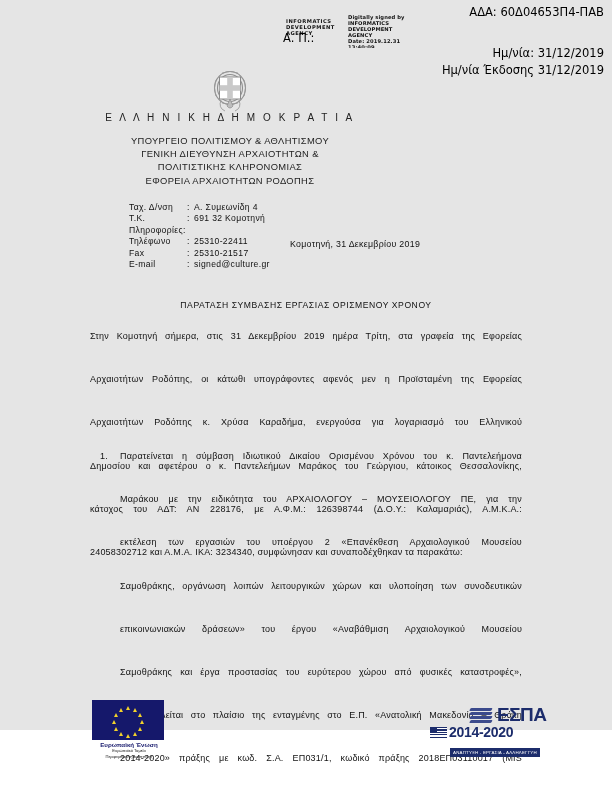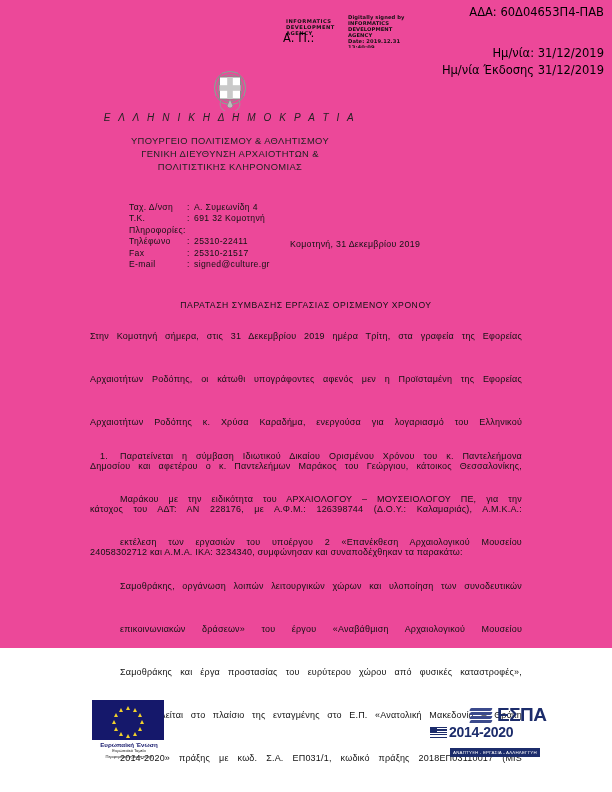--- a/index.html
+++ b/index.html
@@ -11,22 +11,22 @@
     width: 612px;
     height: 792px;
     position: relative;
     font-family: "DejaVu Sans", "Liberation Sans", sans-serif;
     color: #000000;
     overflow: hidden;
   }
   .page {
     position: relative;
     width: 612px;
-    height: 648px;
-    background: #ec4899;
+    height: 730px;
+    background: #e5e5e5;
   }
 
   
   .hdr-right {
     position: absolute;
     right: 8px;
     top: 4px;
     text-align: right;
     font-size: 11.5px;
     line-height: 17px;
@@ -94,21 +94,20 @@
   }
   .rep-title {
     position: absolute;
     left: 0; top: 112px;
     width: 460px;
     text-align: center;
     font-size: 10px;
     letter-spacing: 2.6px;
     font-family: "Liberation Sans", sans-serif;
     color: #222;
-    font-style: italic;
   }
   .ministry {
     position: absolute;
     left: 0; top: 134px;
     width: 460px;
     text-align: center;
     font-size: 9.4px;
     line-height: 13.2px;
     letter-spacing: 0.35px;
     font-family: "Liberation Sans", sans-serif;
@@ -360,20 +359,21 @@
       </svg>
     </span>
   </div>
 
   <div class="rep-title">Ε Λ Λ Η Ν Ι Κ Η   Δ Η Μ Ο Κ Ρ Α Τ Ι Α</div>
 
   <div class="ministry">
     <div>ΥΠΟΥΡΓΕΙΟ ΠΟΛΙΤΙΣΜΟΥ &amp; ΑΘΛΗΤΙΣΜΟΥ</div>
     <div>ΓΕΝΙΚΗ ΔΙΕΥΘΥΝΣΗ ΑΡΧΑΙΟΤΗΤΩΝ &amp;</div>
     <div>ΠΟΛΙΤΙΣΤΙΚΗΣ ΚΛΗΡΟΝΟΜΙΑΣ</div>
+    <div>ΕΦΟΡΕΙΑ ΑΡΧΑΙΟΤΗΤΩΝ ΡΟΔΟΠΗΣ</div>
   </div>
 
   <div class="addr">
     <div class="addr-row">
       <span class="addr-lab">Ταχ. Δ/νση</span>
       <span class="addr-sep">:</span>
       <span class="addr-val">Α. Συμεωνίδη 4</span>
     </div>
     <div class="addr-row">
       <span class="addr-lab">Τ.Κ.</span>

